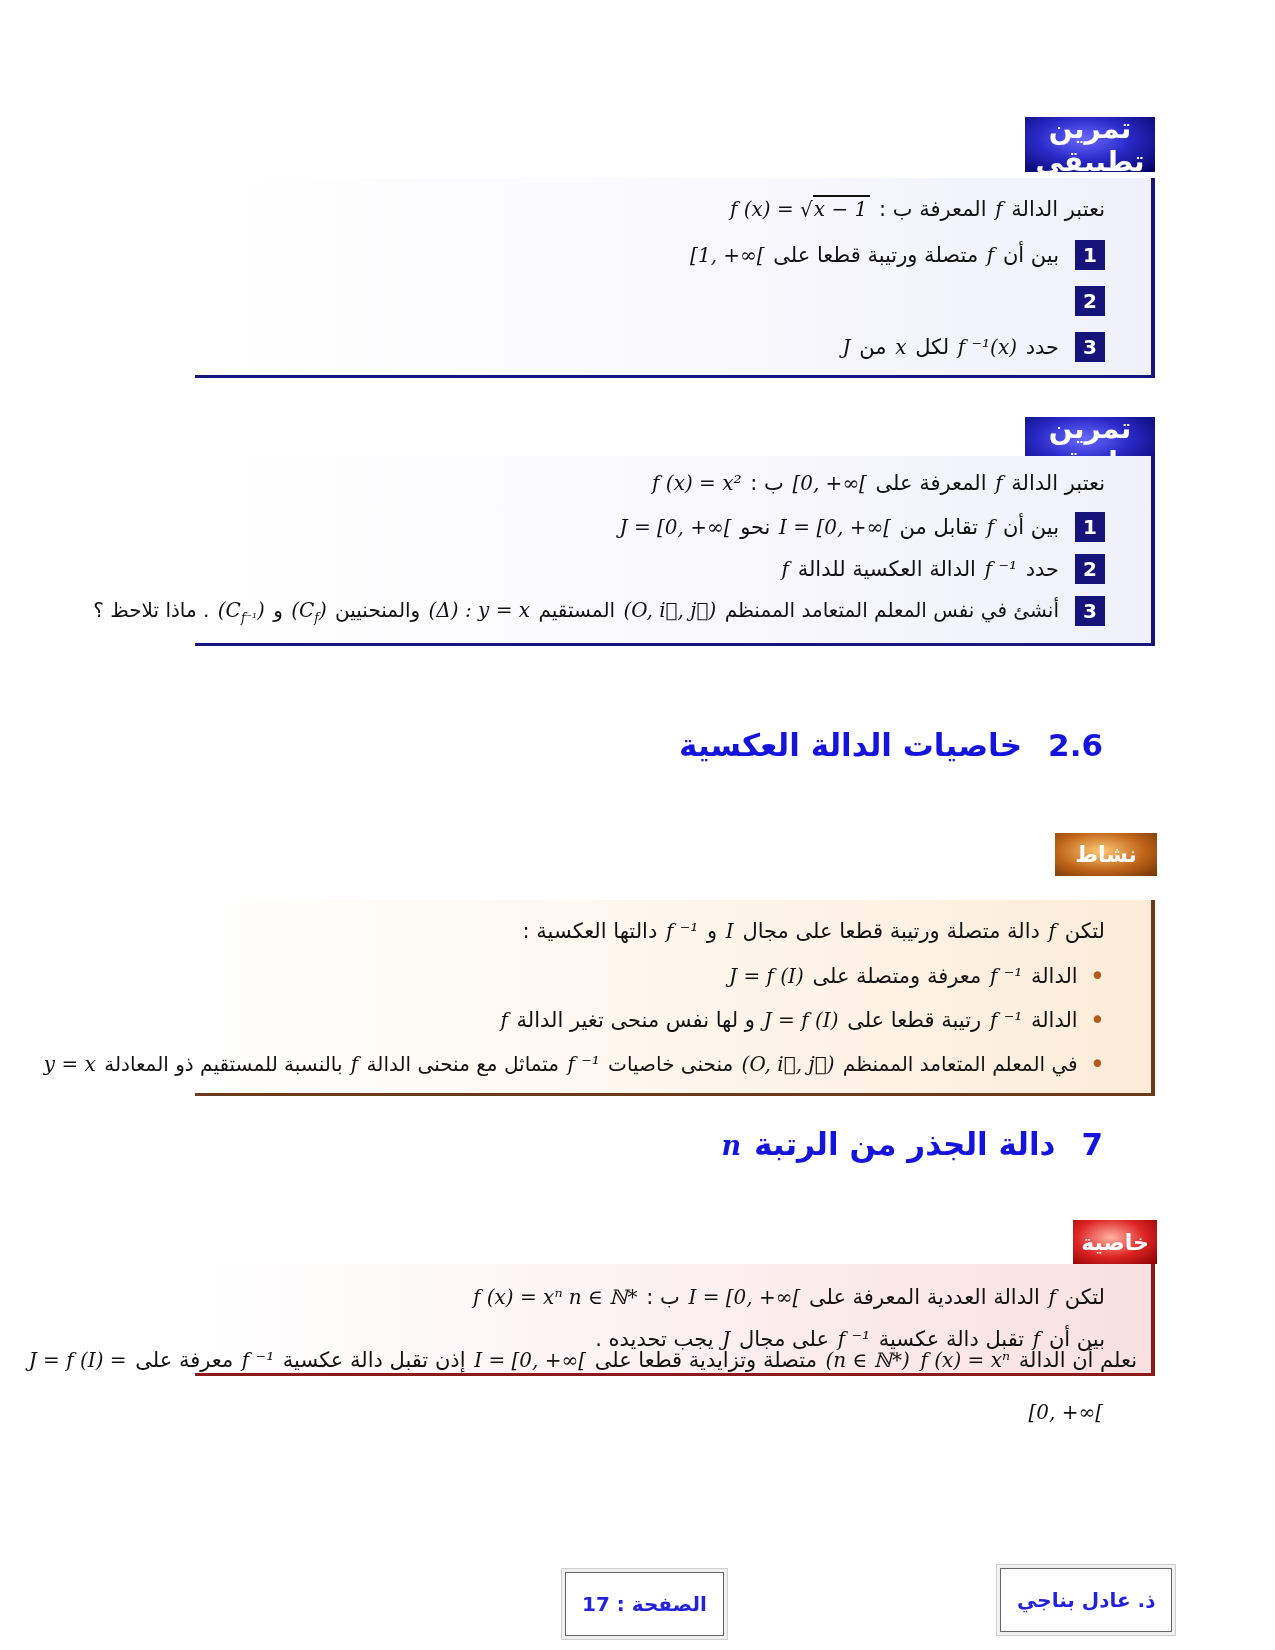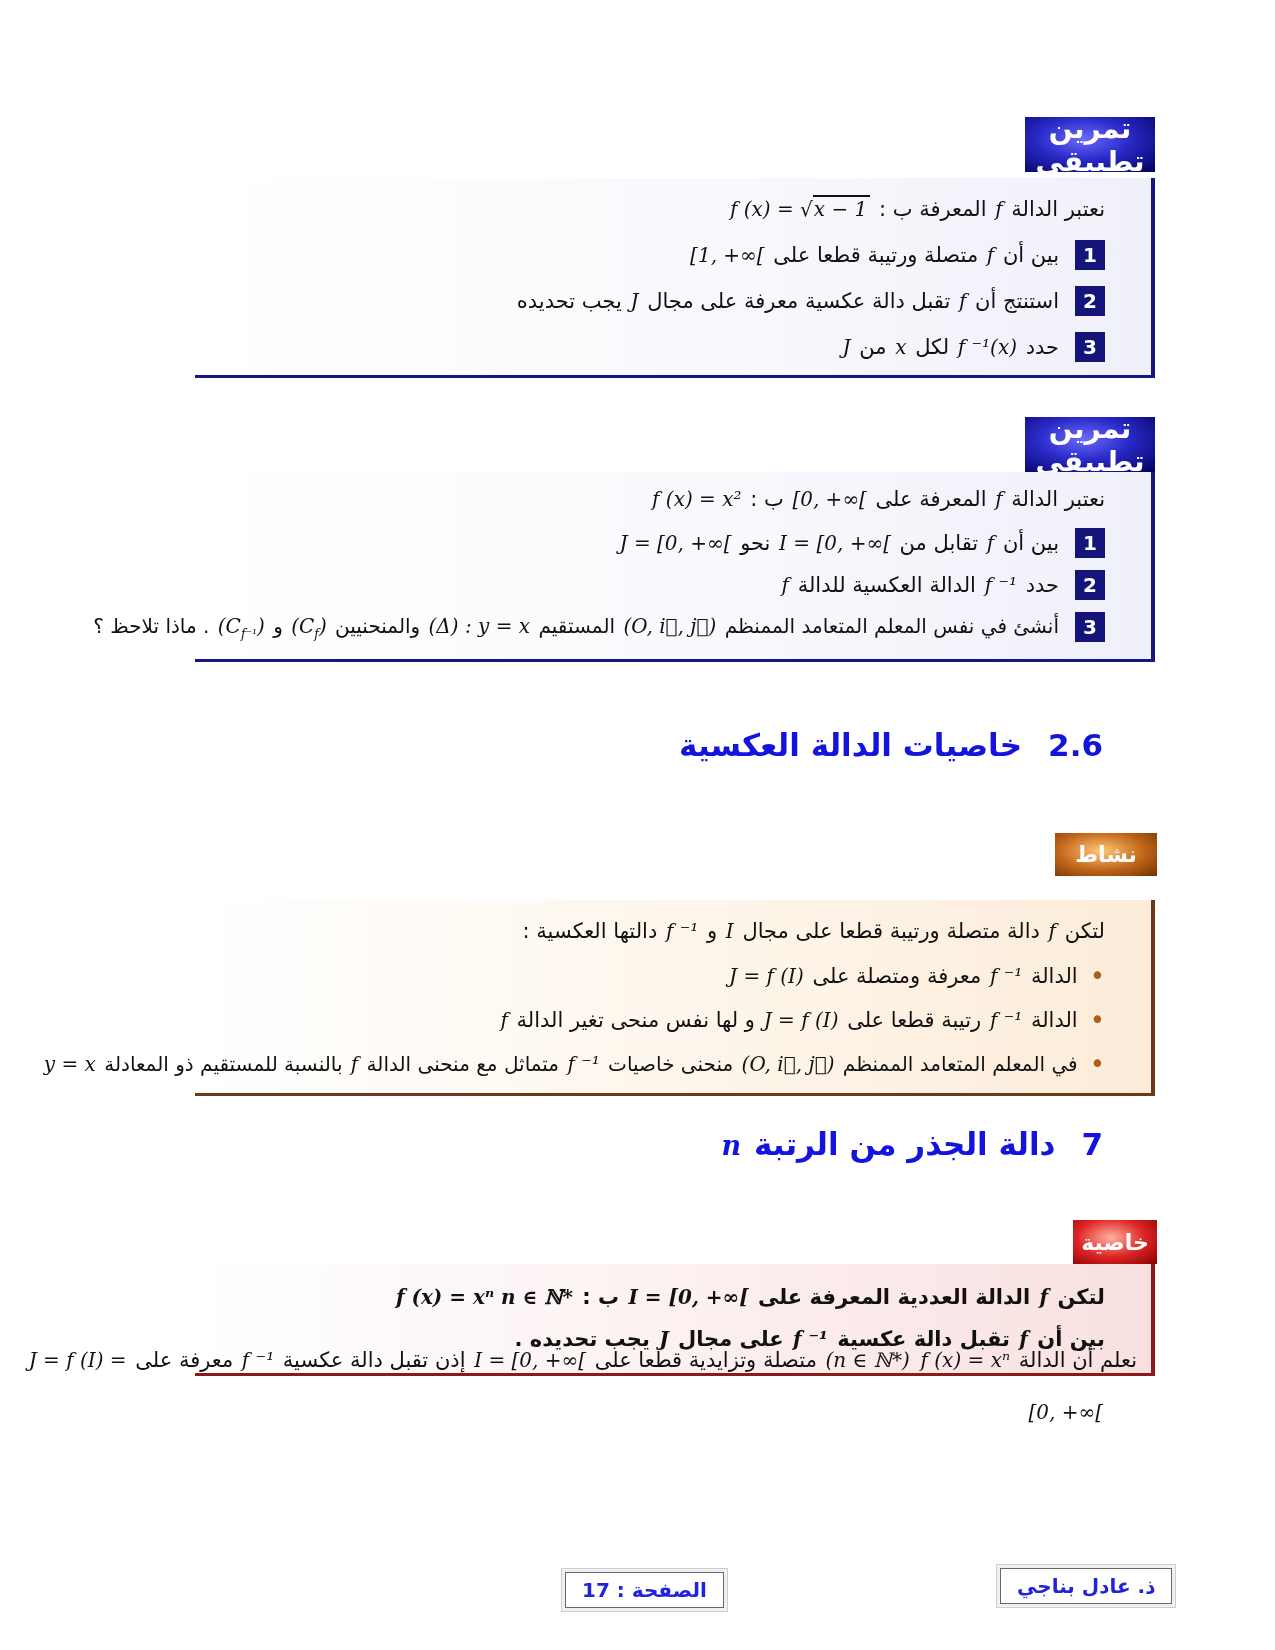--- a/index.html
+++ b/index.html
@@ -37,49 +37,48 @@
   .sqrt-bar{border-top:2px solid currentColor;padding:0 3px 0 1px;}
   .script-c{font-family:"DejaVu Serif",serif;font-style:italic;}
   
   .section-heading{position:absolute;right:172px;direction:rtl;color:#1414dd;
       font-weight:bold;font-size:31px;white-space:nowrap;display:flex;gap:26px;}
   .section-heading .math{color:#1414dd;font-size:27px;font-weight:bold;}
   
   .closing-par{position:absolute;direction:rtl;white-space:nowrap;font-size:21px;}
   
   .footer-box{position:absolute;direction:rtl;background:#fff;color:#2222dd;
-      font-weight:bold;font-size:20px;padding:5px 16px;border:1px solid #666;
+      font-weight:bold;font-size:20px;padding:19px 16px;border:1px solid #666;
       box-shadow:0 0 0 3px #f1f1f1,0 0 0 4px #cfcfcf;white-space:nowrap;}
 </style>
 </head>
 <body>
 
 <div class="page">
 
   <div class="badge badge-blue" style="top:117px;">تمرين تطبيقي</div>
   <div class="content-box box-blue" style="top:178px;height:200px;">
     <div class="line">
       <span class="segs"><span>نعتبر الدالة </span><span class="math" dir="ltr">f</span><span> المعرفة ب : </span><span class="math" dir="ltr">f (x) = √<span class="sqrt-bar">x − 1</span></span></span>
     </div>
     <div class="line">
       <span class="num-badge">1</span>
       <span class="segs"><span>بين أن </span><span class="math" dir="ltr">f</span><span> متصلة ورتيبة قطعا على </span><span class="math" dir="ltr">[1, +∞[</span></span>
     </div>
     <div class="line">
       <span class="num-badge">2</span>
-      <span class="segs"><span>استنتج أن </span><span class="math" dir="ltr">f</span><span> تقبل دالة عكسية معرفة على مجال </span><span class="math" dir="ltr">J</span><span> يجب تحديده</span></span>
     </div>
     <div class="line">
       <span class="num-badge">3</span>
       <span class="segs"><span>حدد </span><span class="math" dir="ltr">f ⁻¹(x)</span><span> لكل </span><span class="math" dir="ltr">x</span><span> من </span><span class="math" dir="ltr">J</span></span>
     </div>
   </div>
 
   <div class="badge badge-blue" style="top:417px;">تمرين تطبيقي</div>
-  <div class="content-box box-blue" style="top:472px;height:190px;padding-top:4px;">
+  <div class="content-box box-blue" style="top:456px;height:190px;padding-top:4px;">
     <div class="line">
       <span class="segs"><span>نعتبر الدالة </span><span class="math" dir="ltr">f</span><span> المعرفة على </span><span class="math" dir="ltr">[0, +∞[</span><span> ب : </span><span class="math" dir="ltr">f (x) = x²</span></span>
     </div>
     <div class="line" style="height:42px;">
       <span class="num-badge">1</span>
       <span class="segs"><span>بين أن </span><span class="math" dir="ltr">f</span><span> تقابل من </span><span class="math" dir="ltr">I = [0, +∞[</span><span> نحو </span><span class="math" dir="ltr">J = [0, +∞[</span></span>
     </div>
     <div class="line" style="height:42px;">
       <span class="num-badge">2</span>
       <span class="segs"><span>حدد </span><span class="math" dir="ltr">f ⁻¹</span><span> الدالة العكسية للدالة </span><span class="math" dir="ltr">f</span></span>
@@ -113,21 +112,21 @@
       <span class="segs"><span>في المعلم المتعامد الممنظم </span><span class="math" dir="ltr">(O, i⃗, j⃗)</span><span> منحنى خاصيات </span><span class="math" dir="ltr">f ⁻¹</span><span> متماثل مع منحنى الدالة </span><span class="math" dir="ltr">f</span><span> بالنسبة للمستقيم ذو المعادلة </span><span class="math" dir="ltr">y = x</span></span>
     </div>
   </div>
 
   <div class="section-heading" style="top:1126px;">
     <span>7</span>
     <span><span>دالة الجذر من الرتبة </span><span class="math" dir="ltr">n</span></span>
   </div>
 
   <div class="badge badge-red" style="top:1220px;margin-left:20px;">خاصية</div>
-  <div class="content-box box-red" style="top:1264px;height:112px;padding-top:12px;font-weight:bold;">
+  <div class="content-box box-red" style="top:1264px;height:112px;padding-top:12px;">
     <div class="line" style="height:42px;">
       <span class="segs"><span>لتكن </span><span class="math" dir="ltr">f</span><span> الدالة العددية المعرفة على </span><span class="math" dir="ltr">I = [0, +∞[</span><span> ب : </span><span class="math" dir="ltr">f (x) = xⁿ   n ∈ ℕ*</span></span>
     </div>
     <div class="line" style="height:42px;">
       <span class="segs"><span>بين أن </span><span class="math" dir="ltr">f</span><span> تقبل دالة عكسية </span><span class="math" dir="ltr">f ⁻¹</span><span> على مجال </span><span class="math" dir="ltr">J</span><span> يجب تحديده .</span></span>
     </div>
   </div>
 
   <div class="closing-par" style="top:1348px;right:138px;"><span>نعلم أن الدالة </span><span class="math" dir="ltr">f (x) = xⁿ</span><span> </span><span class="math" dir="ltr">(n ∈ ℕ*)</span><span> متصلة وتزايدية قطعا على </span><span class="math" dir="ltr">I = [0, +∞[</span><span> إذن تقبل دالة عكسية </span><span class="math" dir="ltr">f ⁻¹</span><span> معرفة على </span><span class="math" dir="ltr">J = f (I) =</span></div>
   <div class="closing-par" style="top:1400px;right:170px;"><span class="math" dir="ltr">[0, +∞[</span></div>

